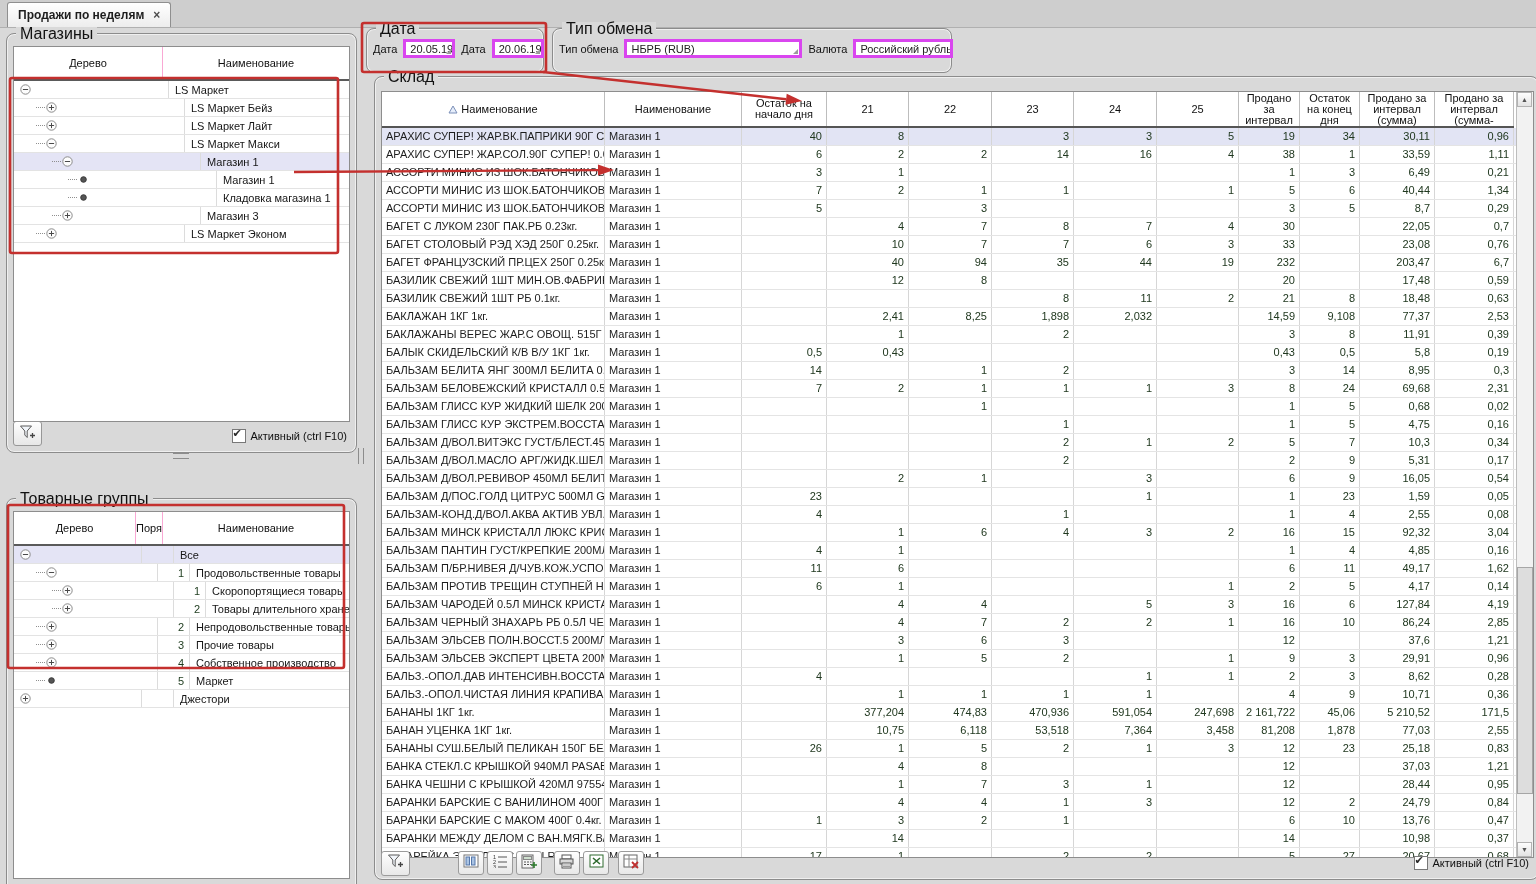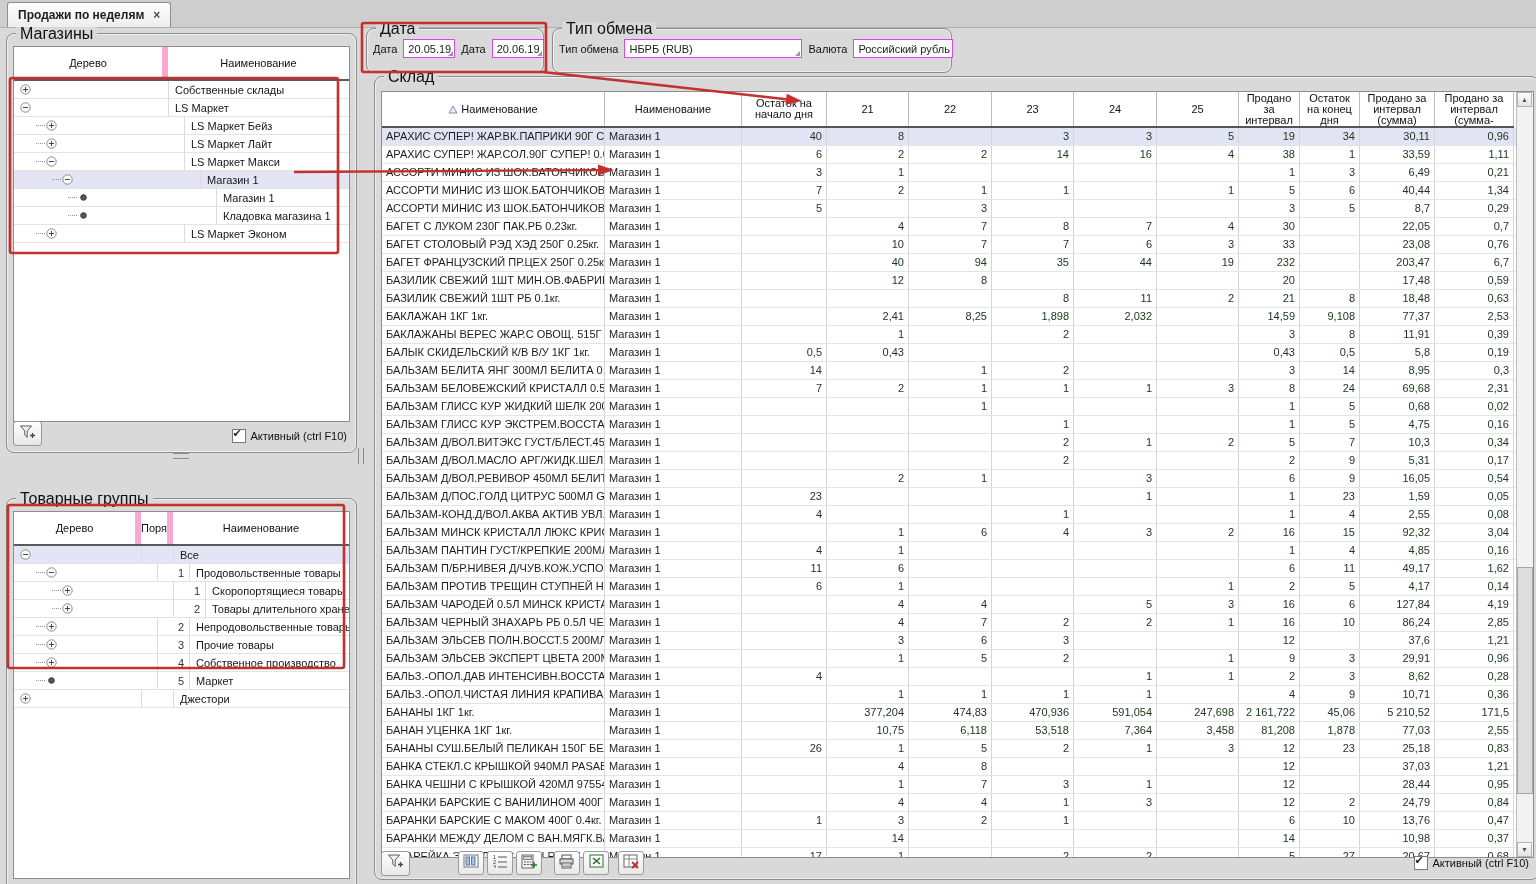--- a/index.html
+++ b/index.html
@@ -18,21 +18,21 @@
   #gbox-groups{left:6px;top:450px;width:349px;height:417px;margin-top:48px;}
   #gbox-date{left:366px;top:28px;width:176px;height:43px;}
   #gbox-exch{left:552px;top:28px;width:398px;height:43px;}
   #gbox-wh{left:366px;top:76px;width:1163px;height:802px;margin-left:8px;}
 
   
   .ltable{position:absolute;left:6px;top:12px;width:335px;background:#fff;border:1px solid #8d8d8d;overflow:hidden;}
   #stores-table{height:374px;}
   #groups-table{height:366px;}
   .lhead{display:flex;height:32px;border-bottom:2px solid #5a5a5a;background:#fff;}
-  .lh{border-right:6px solid #f9a8d4;display:flex;align-items:center;justify-content:center;font-size:11px;color:#111;overflow:hidden;white-space:nowrap;}
+  .lh{border-right:1px solid #f9a8d4;display:flex;align-items:center;justify-content:center;font-size:11px;color:#111;overflow:hidden;white-space:nowrap;}
   .lh:last-child{border-right:none;}
   .lrow{display:flex;height:17px;border-bottom:1px solid #e3e3e3;align-items:center;font-size:11px;background:#fff;}
   .lrow.selected{background:#e4e4f5;}
   .lc{height:100%;display:flex;align-items:center;overflow:hidden;white-space:nowrap;border-right:1px solid #dcdcdc;}
   .lc:last-child{border-right:none;}
   .lc.name{padding-left:6px;color:#161616;}
   .lc.order{justify-content:flex-end;padding-right:5px;color:#1d3b1d;}
   .dots{display:inline-block;width:9px;height:0;border-top:1px dotted #8f8f8f;margin-right:1px;flex:none;}
   .ticon{display:inline-flex;flex:none;width:12px;height:11px;align-items:center;}
 
@@ -45,21 +45,21 @@
 
   
   .fbtn{position:absolute;left:6px;bottom:6px;width:27px;height:23px;background:linear-gradient(#ffffff,#e7e7e7);border:1px solid #979797;border-radius:3px;display:flex;align-items:center;justify-content:center;}
   .cbline{position:absolute;right:9px;bottom:9px;display:flex;align-items:center;gap:5px;font-size:11px;color:#111;}
   .cbx{width:12px;height:12px;background:#fff;border:1px solid #787878;position:relative;flex:none;}
   .cbx span{position:absolute;left:0px;top:-3px;font-size:11px;color:#2b2b2b;}
 
   
   .fieldrow{position:absolute;left:6px;top:10px;right:6px;display:flex;align-items:center;gap:6px;font-size:11px;}
   .flabel{color:#111;white-space:nowrap;}
-  .inp{position:relative;background:#fff;border:1px solid #d946ef;height:19px;font-size:11px;display:flex;align-items:center;padding-left:4px;box-sizing:border-box;white-space:nowrap;overflow:hidden;}
+  .inp{position:relative;background:#fff;border:3px solid #d946ef;height:19px;font-size:11px;display:flex;align-items:center;padding-left:4px;box-sizing:border-box;white-space:nowrap;overflow:hidden;}
   .corner{position:absolute;right:1px;bottom:1px;width:0;height:0;border-left:5px solid transparent;border-bottom:5px solid #9a9a9a;}
   .w-date{width:52px;flex:none;}
   .w-exch{width:178px;flex:none;}
   .w-cur{width:100px;flex:none;}
 
   
   #grid-table{position:absolute;left:6px;top:14px;width:1151px;height:765px;border:1px solid #8d8d8d;background:#fff;overflow:hidden;}
   .ghead{position:absolute;left:0;top:0;height:34px;display:grid;grid-template-columns:223px 137px 85px 82px 83px 82px 83px 82px 61px 60px 75px 79px;border-bottom:2px solid #555;background:#fff;}
   .gh{border-right:1px solid #bdbdbd;font-size:11px;line-height:11px;display:flex;align-items:center;justify-content:center;text-align:center;padding:1px 2px;overflow:hidden;color:#111;}
   .gh .sorticon{margin-right:3px;display:inline-flex;}
@@ -109,31 +109,20 @@
       <div class="lhead">
         <div class="lh w-tree1">Дерево</div>
         <div class="lh w-name1">Наименование</div>
       </div>
       <div id="stores-rows">
           <div class="lrow">
             <div class="lc w-tree1" style="padding-left: 6px;">
               <span class="ticon">
                 <svg width="11" height="11" viewBox="0 0 11 11">
                   <circle cx="5.5" cy="5.5" r="4.7" fill="#fdfdfd" stroke="#8a8a8a"></circle>
-                  <path d="M2.9 5.5h5.2M5.5 2.9v5.2" stroke="#4a4a4a"></path>
-                </svg>
-              </span>
-            </div>
-            <div class="lc name w-name1">Собственные склады</div>
-          </div>
-          <div class="lrow">
-            <div class="lc w-tree1" style="padding-left: 6px;">
-              <span class="ticon">
-                <svg width="11" height="11" viewBox="0 0 11 11">
-                  <circle cx="5.5" cy="5.5" r="4.7" fill="#fdfdfd" stroke="#8a8a8a"></circle>
                   <path d="M2.9 5.5h5.2" stroke="#4a4a4a"></path>
                 </svg>
               </span>
             </div>
             <div class="lc name w-name1">LS Маркет</div>
           </div>
           <div class="lrow">
             <div class="lc w-tree1" style="padding-left: 22px;">
               <span class="dots"></span>
               <span class="ticon">
@@ -195,20 +184,32 @@
           <div class="lrow">
             <div class="lc w-tree1" style="padding-left: 54px;">
               <span class="dots"></span>
               <span class="ticon">
                 <svg width="11" height="11" viewBox="0 0 11 11">
                   <circle cx="5.5" cy="5.5" r="2.8" fill="#555" stroke="#3a3a3a"></circle>
                 </svg>
               </span>
             </div>
             <div class="lc name w-name1">Кладовка магазина 1</div>
+          </div>
+          <div class="lrow">
+            <div class="lc w-tree1" style="padding-left: 38px;">
+              <span class="dots"></span>
+              <span class="ticon">
+                <svg width="11" height="11" viewBox="0 0 11 11">
+                  <circle cx="5.5" cy="5.5" r="4.7" fill="#fdfdfd" stroke="#8a8a8a"></circle>
+                  <path d="M2.9 5.5h5.2M5.5 2.9v5.2" stroke="#4a4a4a"></path>
+                </svg>
+              </span>
+            </div>
+            <div class="lc name w-name1">Магазин 3</div>
           </div>
           <div class="lrow">
             <div class="lc w-tree1" style="padding-left: 22px;">
               <span class="dots"></span>
               <span class="ticon">
                 <svg width="11" height="11" viewBox="0 0 11 11">
                   <circle cx="5.5" cy="5.5" r="4.7" fill="#fdfdfd" stroke="#8a8a8a"></circle>
                   <path d="M2.9 5.5h5.2M5.5 2.9v5.2" stroke="#4a4a4a"></path>
                 </svg>
               </span>

